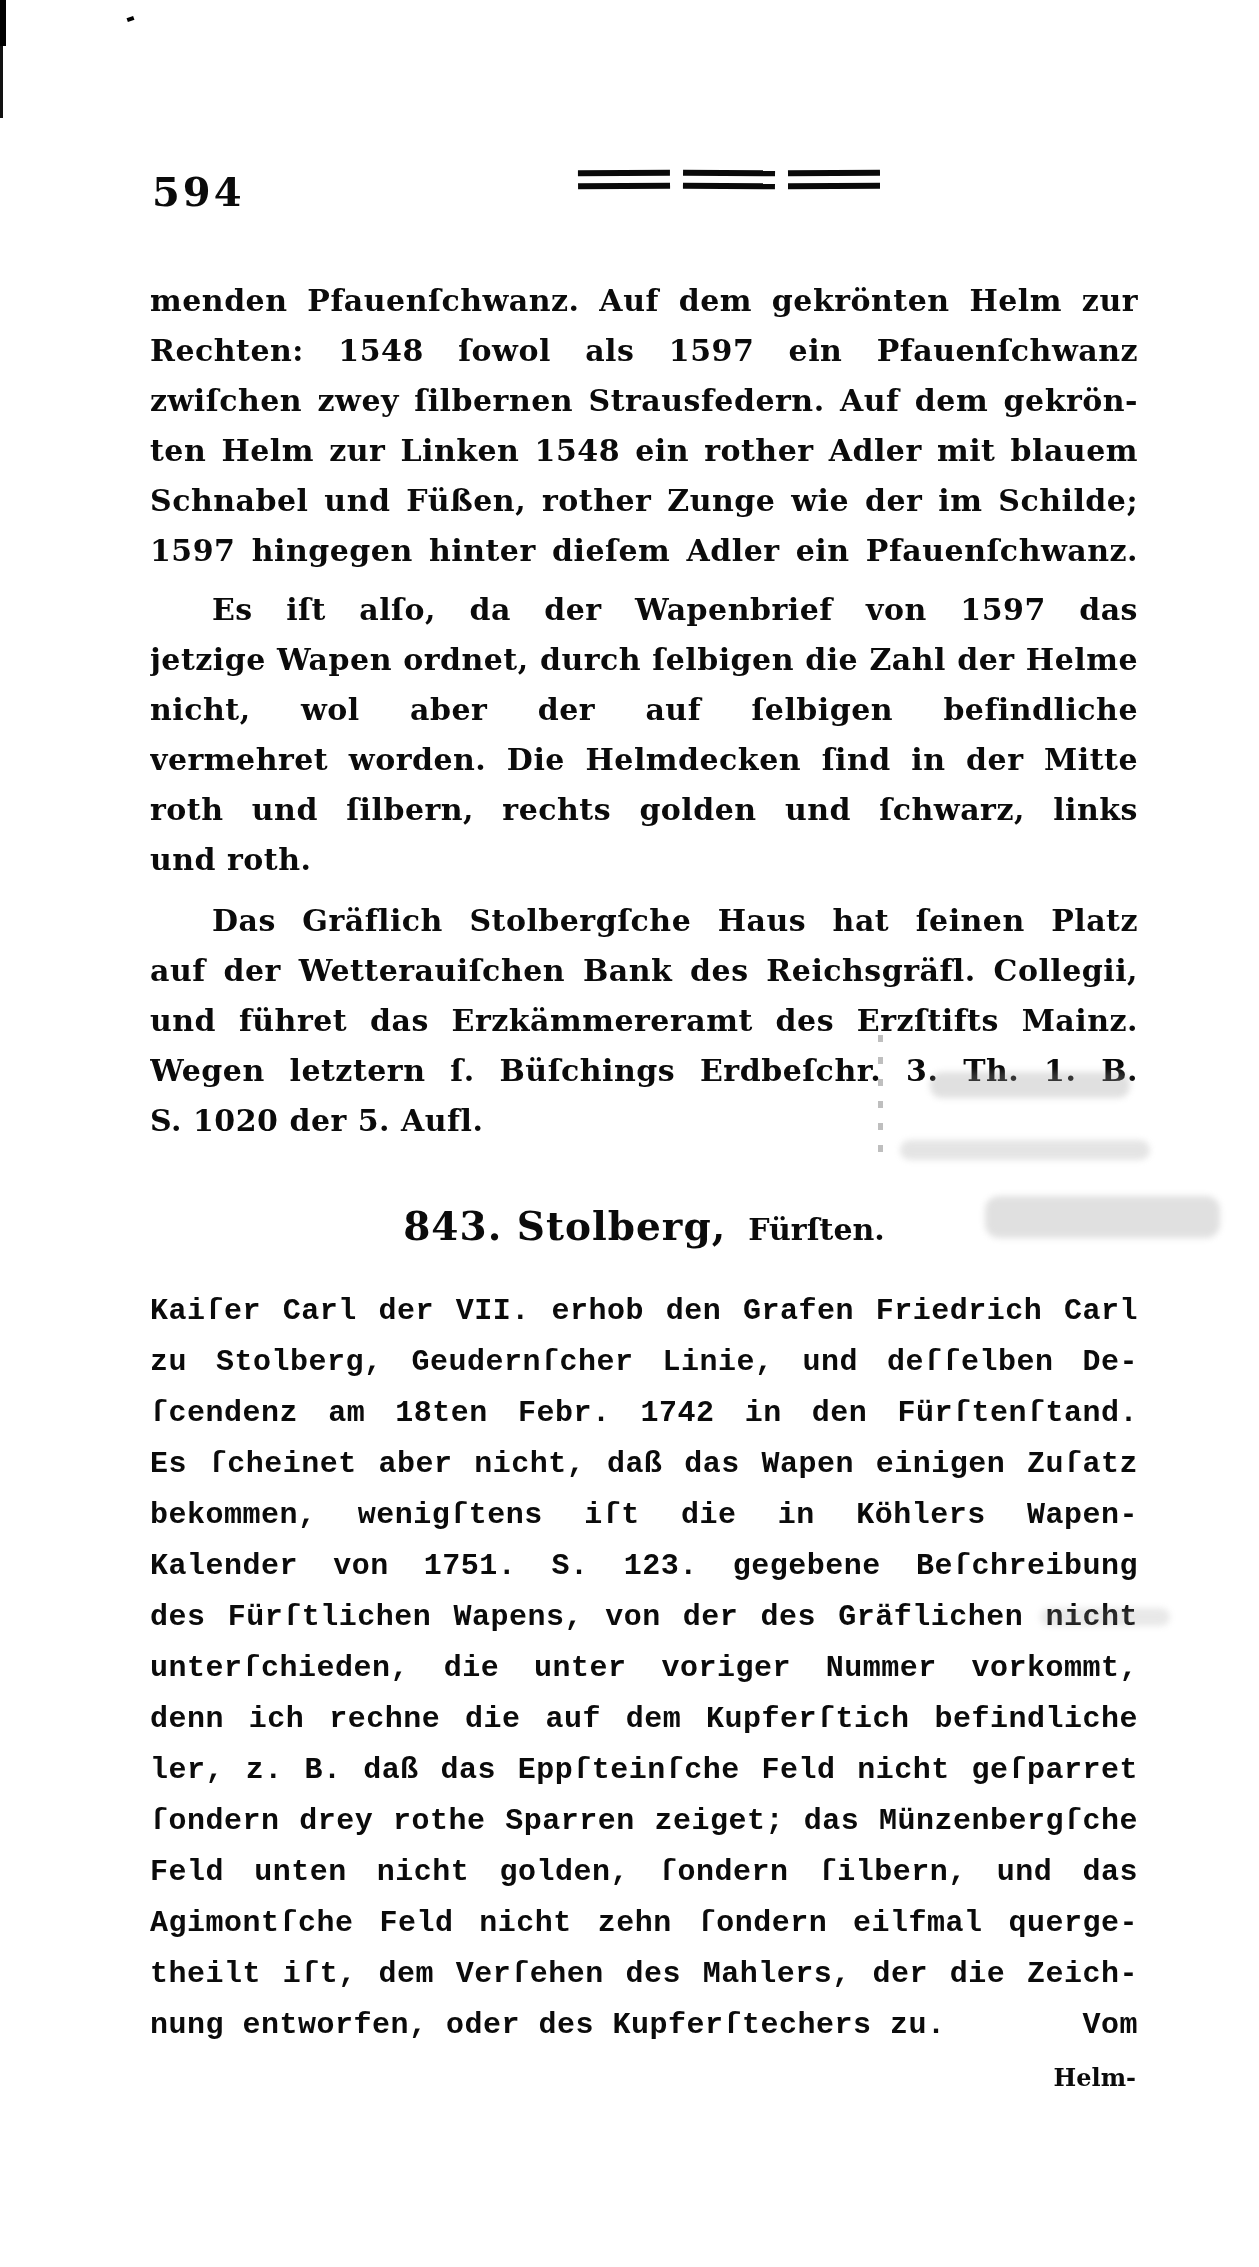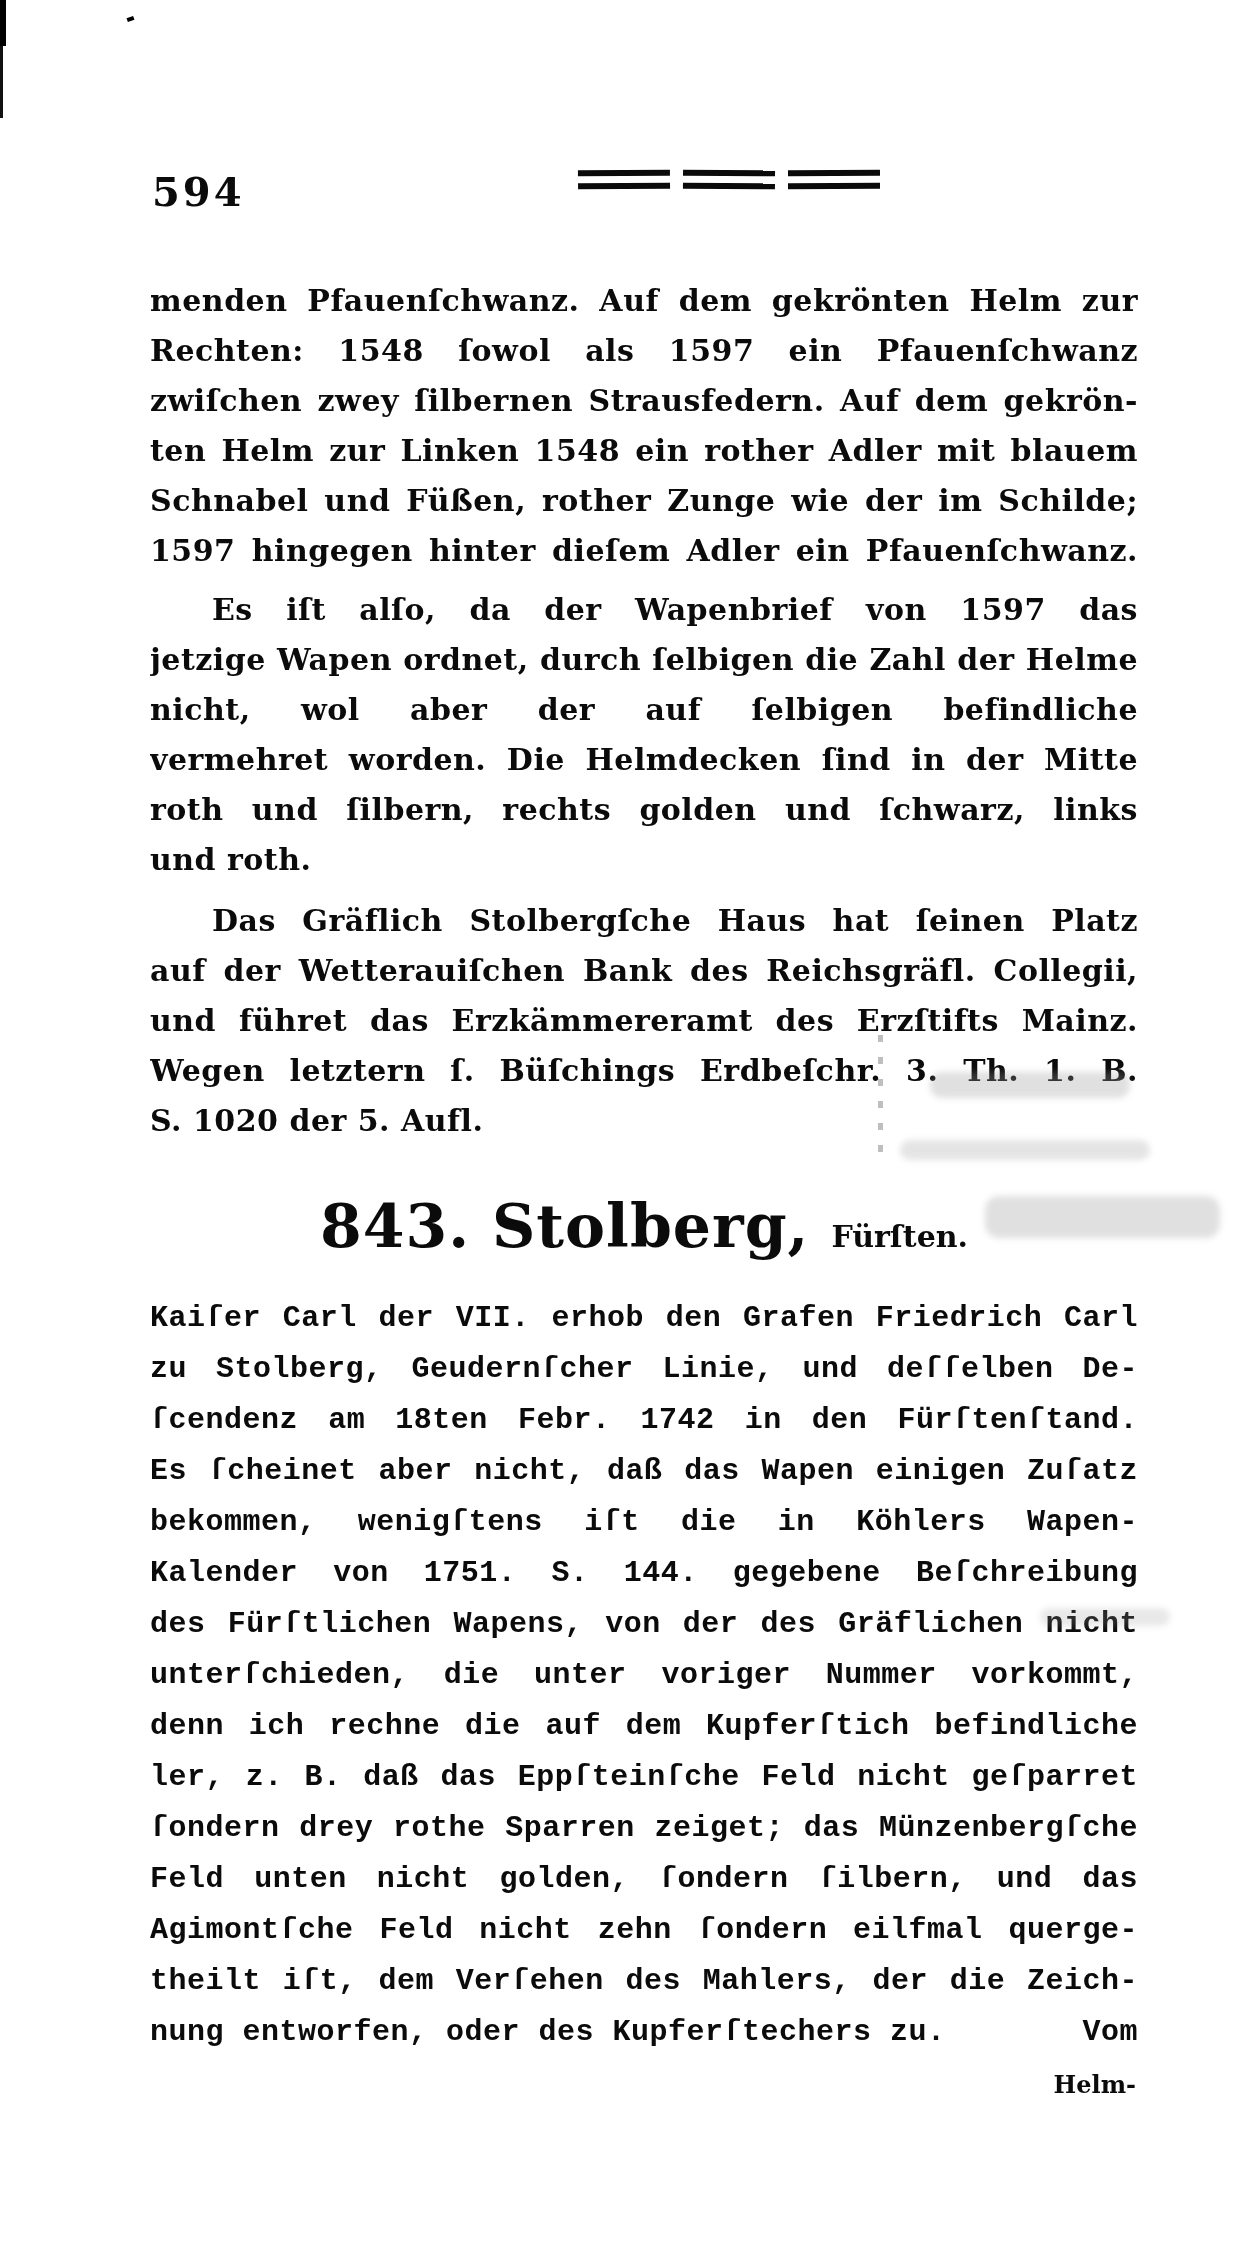--- a/index.html
+++ b/index.html
@@ -59,21 +59,21 @@
   .sec-4 .line { height:51px; line-height:51px;font-family:Liberation Mono, monospace; }
   .line.first-indent { text-indent:62px; }
   .line.flush { text-align-last:left; }
   .line.split {
     display:flex; justify-content:space-between;
     text-align:left; text-align-last:left;
   }
 
   
   .heading { text-align:center; line-height:64px; white-space:nowrap; }
-  .heading .big { font-size:60px; font-weight:bold; letter-spacing:1px; }
+  .heading .big { font-size:39px; font-weight:bold; letter-spacing:1px; }
   .heading .small { font-size:30px; font-weight:bold; margin-left:22px; }
 
   
   .catchword {
     margin-top:2px;
     text-align:right;
     font-size:24px; font-weight:bold;
     line-height:50px;
     padding-right:2px;
   }
@@ -131,21 +131,21 @@
         <div class="line">Wegen letztern ſ. Büſchings Erdbeſchr. 3. Th. 1. B.</div>
         <div class="line flush">S. 1020 der 5. Aufl.</div>
       </div>
       <div class="heading sec-3"><span class="big">843. Stolberg,</span><span class="small">Fürſten.</span></div>
       <div class="para sec-4">
         <div class="line">Kaiſer Carl der VII. erhob den Grafen Friedrich Carl</div>
         <div class="line">zu Stolberg, Geudernſcher Linie, und deſſelben De-</div>
         <div class="line">ſcendenz am 18ten Febr. 1742 in den Fürſtenſtand.</div>
         <div class="line">Es ſcheinet aber nicht, daß das Wapen einigen Zuſatz</div>
         <div class="line">bekommen, wenigſtens iſt die in Köhlers Wapen-</div>
-        <div class="line">Kalender von 1751. S. 144. gegebene Beſchreibung</div>
+        <div class="line">Kalender von 1751. S. 123. gegebene Beſchreibung</div>
         <div class="line">des Fürſtlichen Wapens, von der des Gräflichen nicht</div>
         <div class="line">unterſchieden, die unter voriger Nummer vorkommt,</div>
         <div class="line">denn ich rechne die auf dem Kupferſtich befindliche Feh-</div>
         <div class="line">ler, z. B. daß das Eppſteinſche Feld nicht geſparret iſt,</div>
         <div class="line">ſondern drey rothe Sparren zeiget; das Münzenbergſche</div>
         <div class="line">Feld unten nicht golden, ſondern ſilbern, und das</div>
         <div class="line">Agimontſche Feld nicht zehn ſondern eilfmal querge-</div>
         <div class="line">theilt iſt, dem Verſehen des Mahlers, der die Zeich-</div>
         <div class="line split">
           <span>nung entworfen, oder des Kupferſtechers zu.</span>

